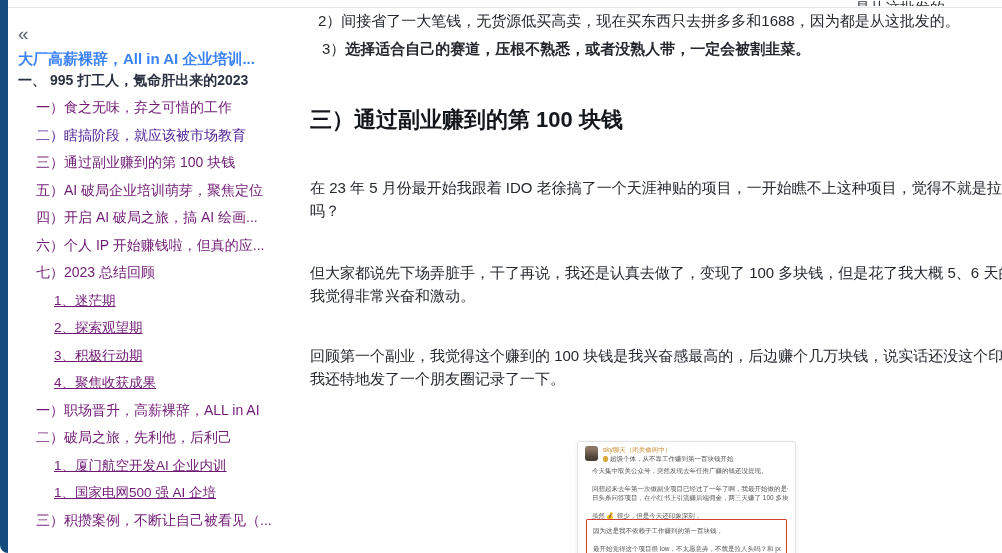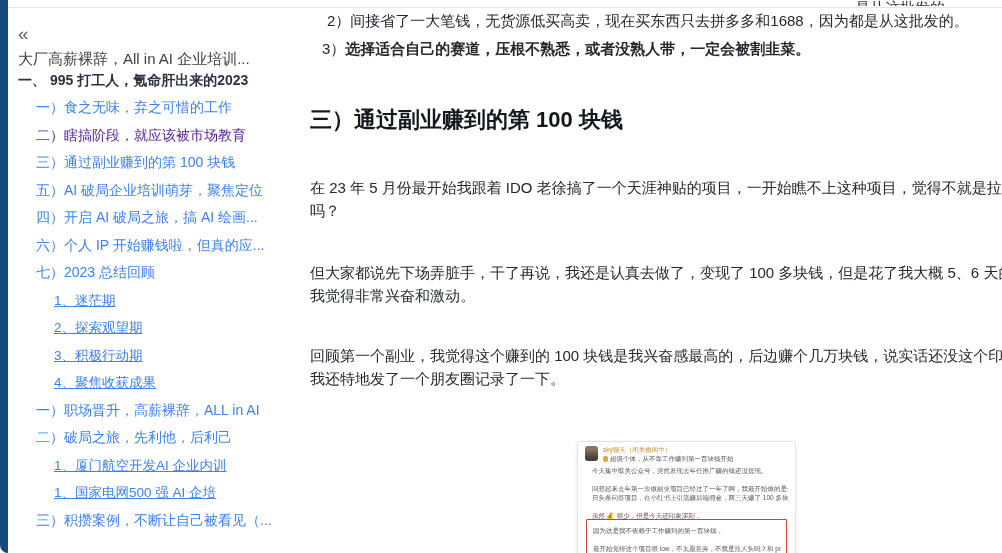--- a/index.html
+++ b/index.html
@@ -12,34 +12,34 @@
   
   .top-rule{position:absolute;left:8px;top:7px;width:994px;height:0;border-top:1px solid #e4e5e7;}
   
   .top-clip{position:absolute;left:855px;top:0;height:6px;width:140px;overflow:hidden;
     font-size:15px;line-height:15px;color:#2b2f36;}
 
   
   .sidebar{position:absolute;left:8px;top:8px;width:282px;height:545px;background:#fff;}
   .collapse-btn{position:absolute;left:10px;top:14px;width:26px;height:24px;border:none;background:none;
     color:#596070;font-size:19px;line-height:24px;padding:0;text-align:left;cursor:pointer;}
-  .toc-title{position:absolute;left:10px;top:42px;width:262px;font-size:15px;font-weight:normal;
-    color:#404040;white-space:nowrap;overflow:hidden;cursor:pointer;}
+  .toc-title{position:absolute;left:10px;top:42px;width:262px;font-size:15px;font-weight:bold;
+    color:#3b82f6;white-space:nowrap;overflow:hidden;cursor:pointer;}
   .toc-list{position:absolute;left:10px;top:59px;width:268px;}
   .toc-item{height:27.5px;display:flex;align-items:center;white-space:nowrap;overflow:hidden;
-    color:#3b82f6;font-size:14px;cursor:pointer;}
+    color:#701a75;font-size:14px;cursor:pointer;}
   .toc-item.l1{font-weight:bold;color:#2a3140;text-align:right;}
   .toc-item.l2{padding-left:18px;}
   .toc-item.l3{padding-left:36px;font-size:13.5px;text-decoration:underline;}
   .toc-item.active{color:#4c1d95;}
 
   
   .main{position:absolute;left:310px;top:0;width:770px;height:553px;color:#24282e;}
   .nline{white-space:nowrap;}
-  .block-a{position:absolute;left:17px;top:9px;font-size:15px;line-height:23px;}
+  .block-a{position:absolute;left:8px;top:9px;font-size:15px;line-height:23px;}
   .block-b{position:absolute;left:12px;top:37px;font-size:15px;line-height:23px;}
   .block-b .bold{font-weight:bold;}
   .sec-heading{position:absolute;left:0;top:104px;margin:0;font-size:22px;line-height:32px;
     font-weight:bold;color:#14171c;white-space:nowrap;}
   .para{position:absolute;left:0;font-size:15px;line-height:23px;}
   .para .line{white-space:nowrap;}
   .para-0{top:176px;}
   .para-1{top:261px;}
   .para-2{top:344px;}
 

